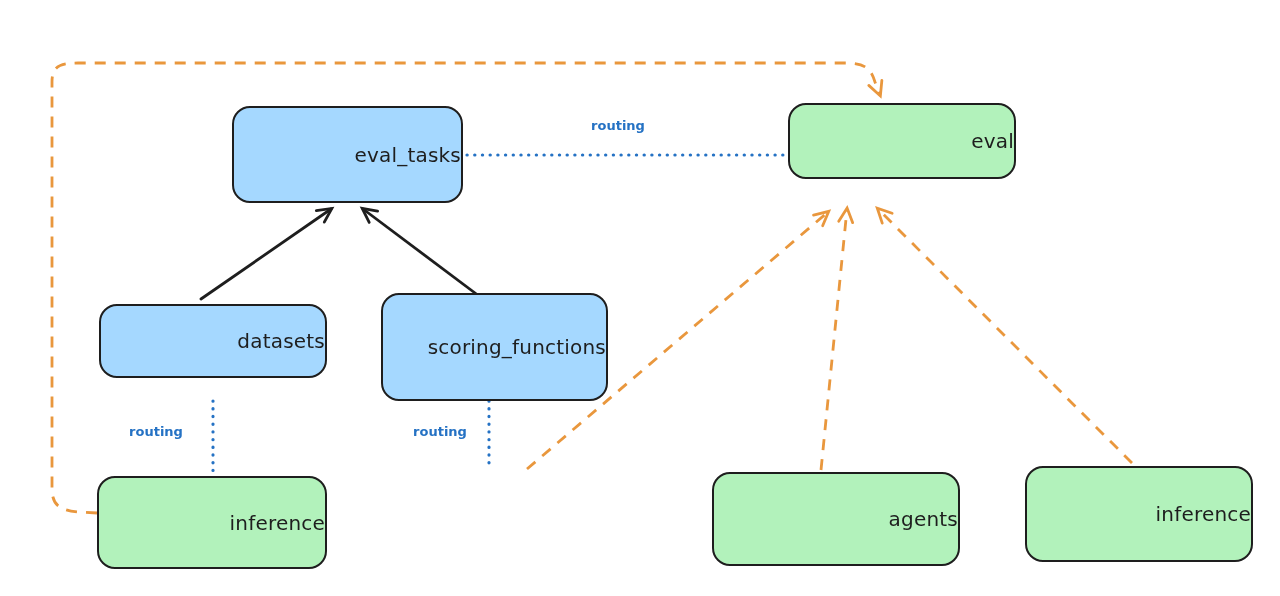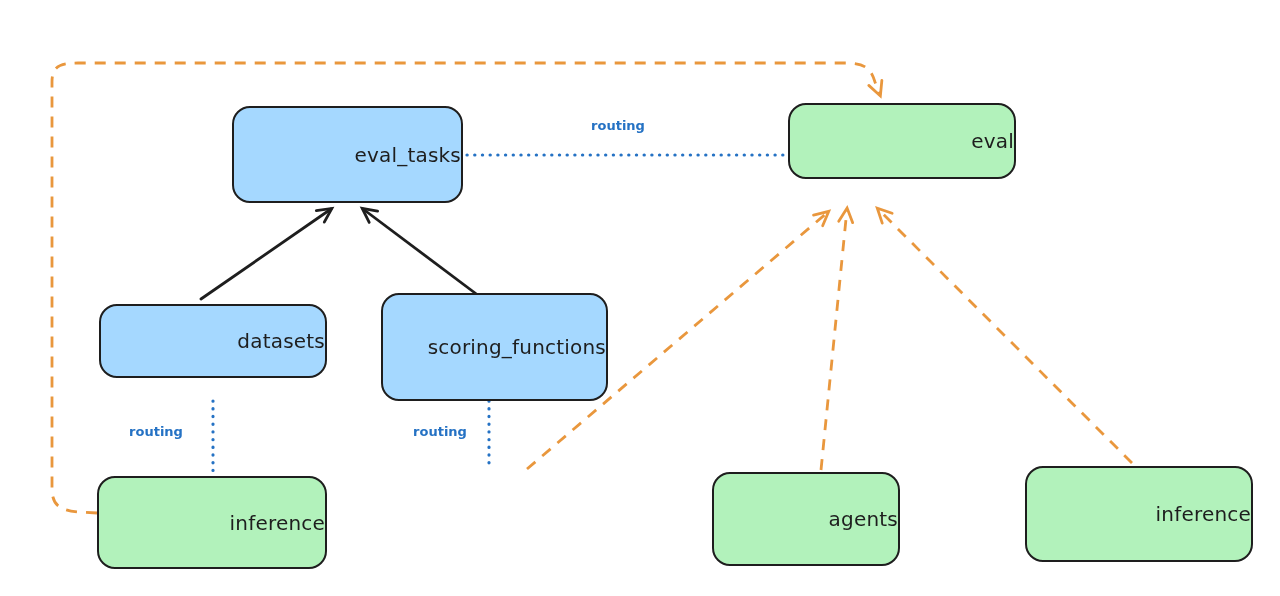--- a/index.html
+++ b/index.html
@@ -77,21 +77,21 @@
 
   <div class="node blue" style="left:381px;top:293px;width:227px;height:108px">
     <span>scoring_functions</span>
   </div>
 
   <div class="node green" style="left:97px;top:476px;width:230px;height:93px">
     <span>inference</span>
   </div>
 
 
-  <div class="node green" style="left:712px;top:472px;width:188px;height:94px">
+  <div class="node green" style="left:712px;top:472px;width:248px;height:94px">
     <span>agents</span>
   </div>
 
   <div class="node green" style="left:1025px;top:466px;width:228px;height:96px">
     <span>inference</span>
   </div>
 
   <div class="edge-label" style="left:553px;top:118px">routing</div>
   <div class="edge-label" style="left:91px;top:424px">routing</div>
   <div class="edge-label" style="left:375px;top:424px">routing</div>

